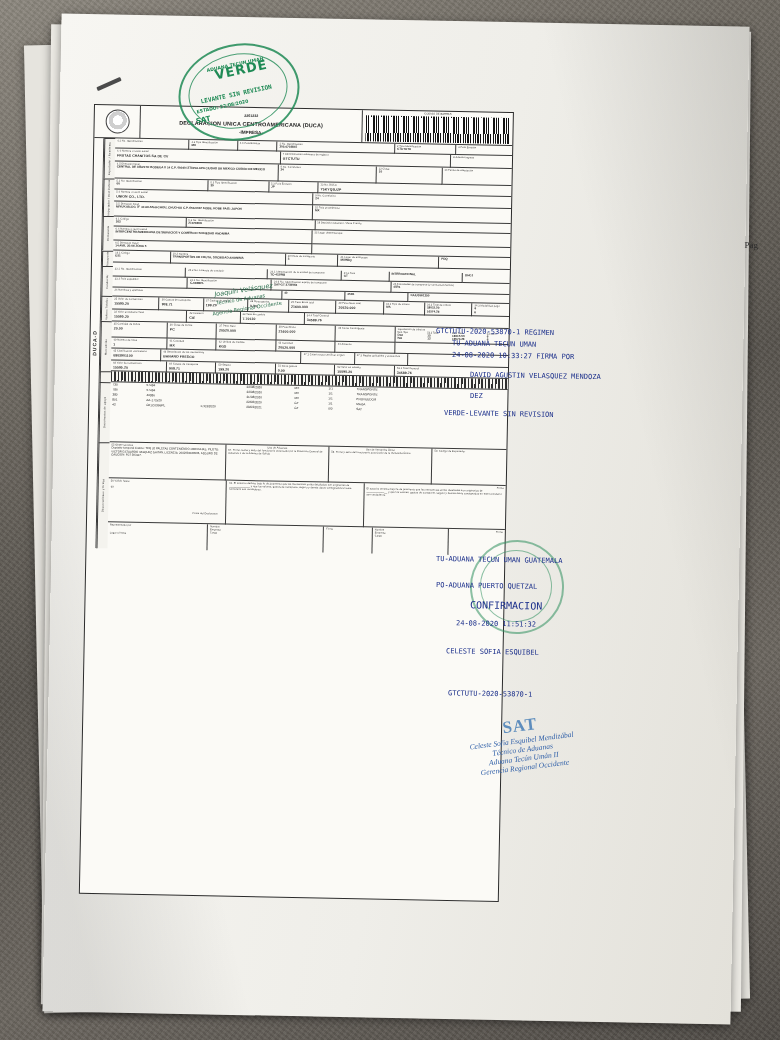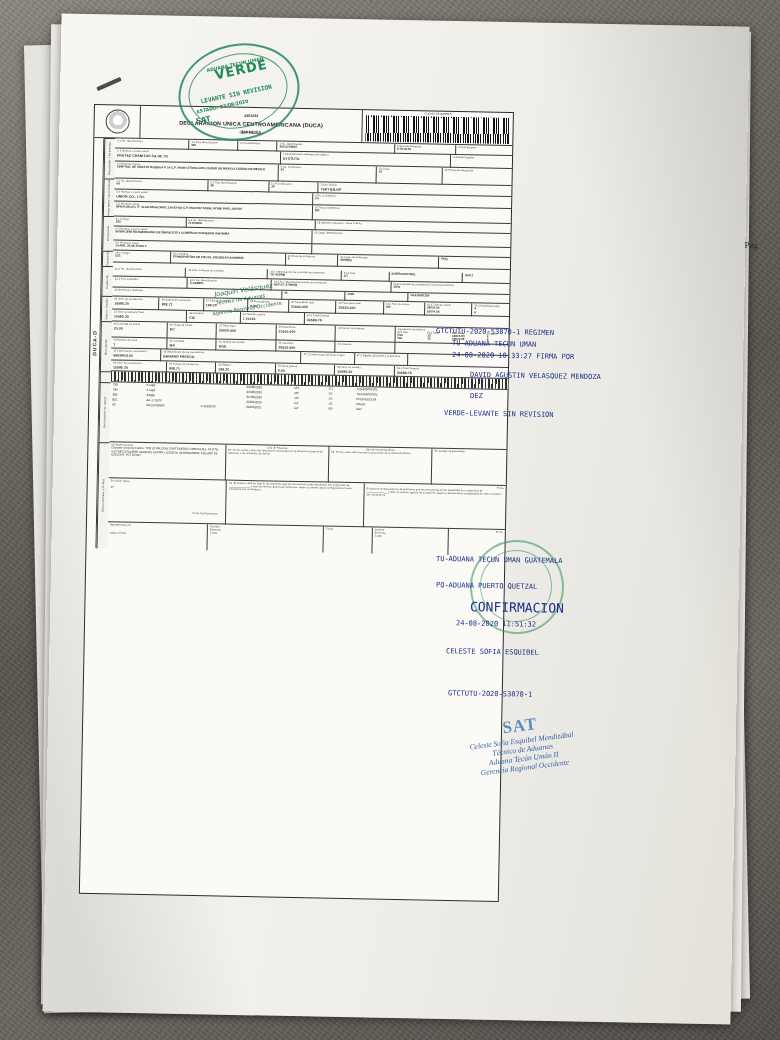--- a/index.html
+++ b/index.html
@@ -711,21 +711,21 @@
 <div class="blue-right rt" style="left:452px;top:340px;transform:rotate(1deg);font-size:7px">TU-ADUANA TECUN UMAN</div>
 <div class="blue-right rt" style="left:452px;top:352px;transform:rotate(1deg);font-size:7px">24-08-2020 10:33:27 FIRMA POR</div>
 <div class="blue-right rt" style="left:470px;top:372px;transform:rotate(1deg);font-size:7px">DAVID AGUSTIN VELASQUEZ MENDOZA</div>
 <div class="blue-right rt" style="left:470px;top:392px;transform:rotate(1deg);font-size:7px">DEZ</div>
 <div class="blue-right rt" style="left:444px;top:410px;transform:rotate(1deg);font-size:7px">VERDE-LEVANTE SIN REVISION</div>
 
 <div id="stamp-round"></div>
 <div id="stamp-round2"></div>
 <div class="blue-right rt" style="left:436px;top:556px;transform:rotate(1deg);font-size:7px">TU-ADUANA TECUN UMAN GUATEMALA</div>
 <div class="blue-right rt" style="left:436px;top:582px;transform:rotate(1deg);font-size:7px">PO-ADUANA PUERTO QUETZAL</div>
-<div class="blue-right rt" style="left:470px;top:600px;transform:rotate(1deg);font-size:13px">CONFIRMACION</div>
+<div class="blue-right rt" style="left:470px;top:600px;transform:rotate(1deg);font-size:10px">CONFIRMACION</div>
 <div class="blue-right rt" style="left:456px;top:620px;transform:rotate(1deg);font-size:7px">24-08-2020 11:51:32</div>
 <div class="blue-right rt" style="left:446px;top:648px;transform:rotate(1deg);font-size:7px">CELESTE SOFIA ESQUIBEL</div>
 <div class="blue-right rt" style="left:448px;top:690px;transform:rotate(1deg);font-size:7px">GTCTUTU-2020-53870-1</div>
 
 <div id="sat-sig">
   <div id="sat-big">SAT</div>
   <div class="sat-l">Celeste Sofia Esquibel Mendizábal</div>
   <div class="sat-l">Técnico de Aduanas</div>
   <div class="sat-l">Aduana Tecún Umán II</div>
   <div class="sat-l">Gerencia Regional Occidente</div>

